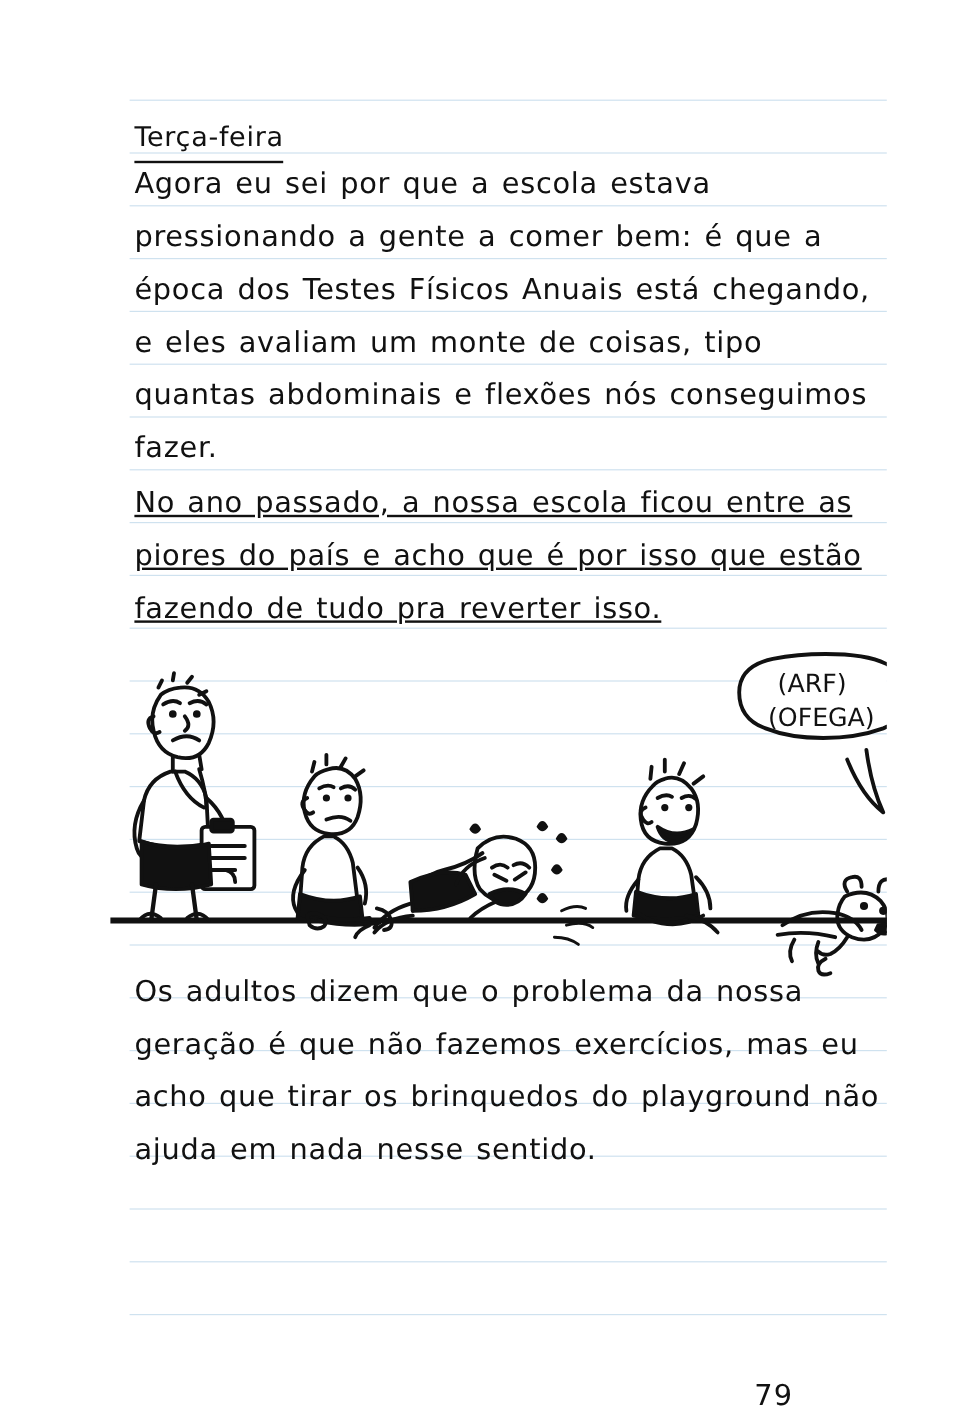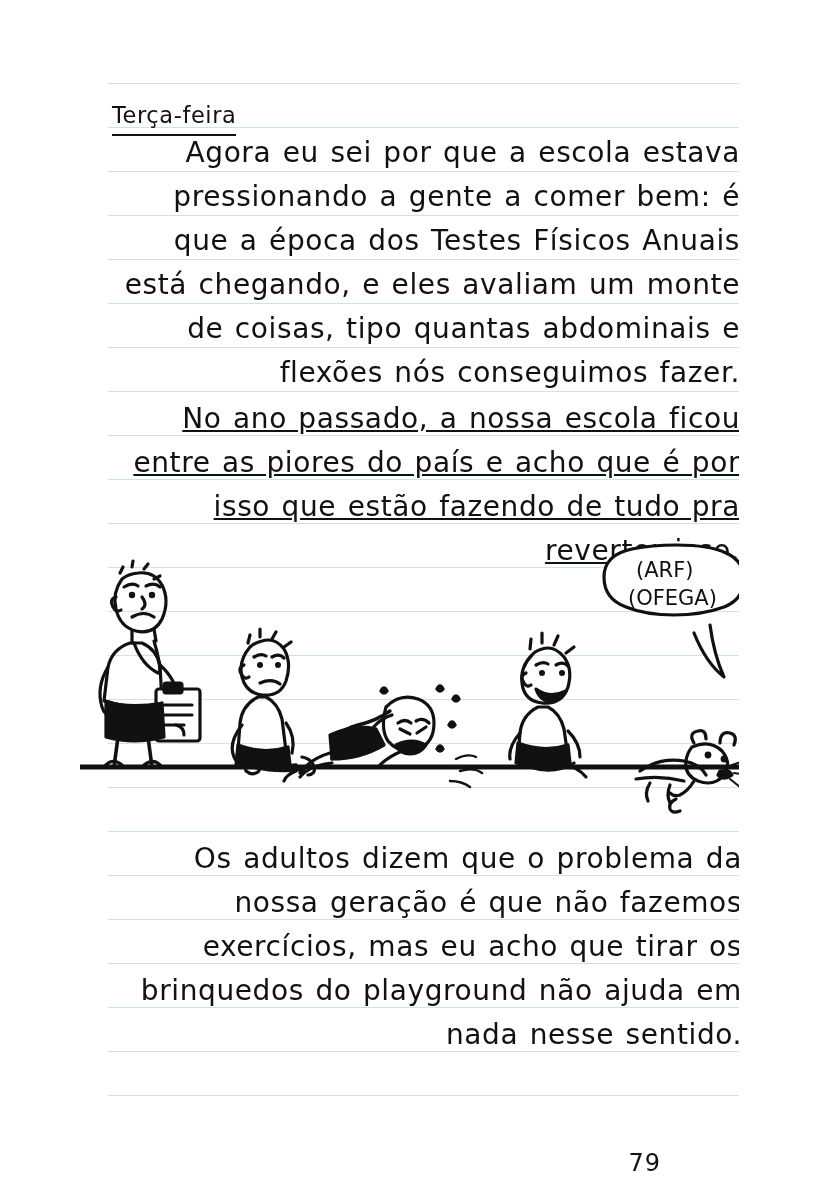--- a/index.html
+++ b/index.html
@@ -36,45 +36,44 @@
   }
   .content {
     position: absolute;
     left: 112px;
     top: 0;
     width: 630px;
   }
   .para {
     font-family: "DejaVu Sans", sans-serif;
     color: #111;
-    font-size: 28px;
+    font-size: 24px;
     line-height: 44px;
     letter-spacing: 0.6px;
     word-spacing: 2px;
-    text-align: right;
   }
   .daytitle {
     position: absolute;
     top: 78px;
     left: 0;
     font-size: 22.5px;
     line-height: 36px;
     letter-spacing: 0.6px;
     color: #111;
     border-bottom: 2px solid #111;
     display: inline-block;
     padding-bottom: 1px;
   }
   #p1 { position: absolute; top: 112px; left: 0; width: 628px; }
   #p2 { position: absolute; top: 378px; left: 0; width: 628px; text-decoration: underline; }
-  #p3 { position: absolute; top: 818px; left: 0; width: 630px; }
+  #p3 { position: absolute; top: 785px; left: 0; width: 630px; }
 
   .illustration {
     position: absolute;
-    left: 80px;
+    left: 92px;
     top: 520px;
     width: 660px;
     height: 290px;
   }
   .pagenum {
     position: absolute;
     right: 78px;
     bottom: 28px;
     font-size: 24px;
     color: #111;

